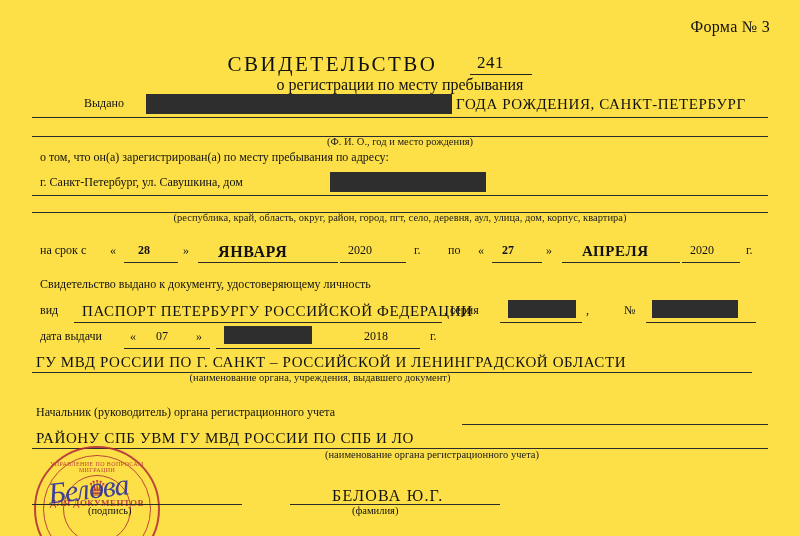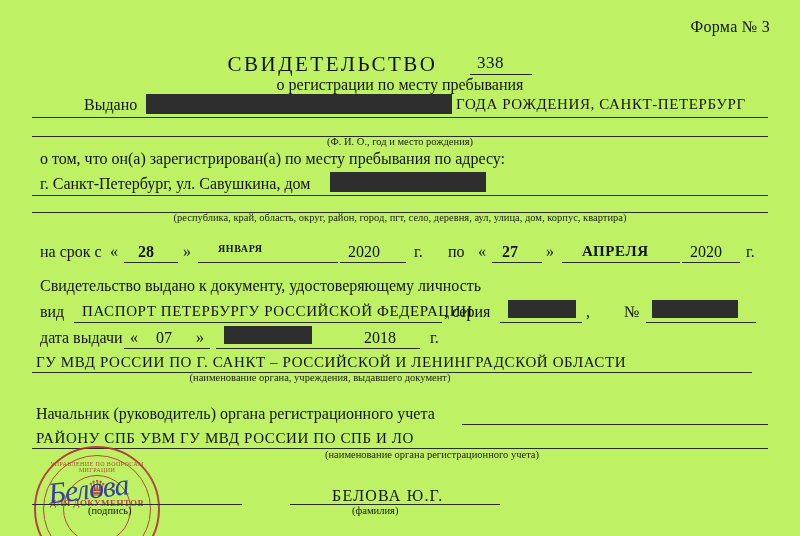--- a/index.html
+++ b/index.html
@@ -12,21 +12,21 @@
     background: #ffffff;
     font-family: "Liberation Serif", serif;
     color: #111;
     overflow: hidden;
     position: relative;
   }
   .page {
     position: relative;
     width: 800px;
     height: 536px;
-    background: #bef264;
+    background: #fde047;
   }
   .form-no {
     position: absolute;
     top: 18px;
     right: 30px;
     font-size: 16px;
     letter-spacing: 0.3px;
   }
   .title {
     position: absolute;
@@ -55,21 +55,21 @@
   .subtitle {
     position: absolute;
     top: 76px;
     left: 0;
     width: 800px;
     text-align: center;
     font-size: 16px;
   }
   .row {
     position: absolute;
-    font-size: 16px;
+    font-size: 12px;
   }
   .rule {
     position: absolute;
     border-bottom: 1px solid #2b2b2b;
   }
   .redact {
     position: absolute;
     background: #2e2e2e;
   }
   .hint {
@@ -175,21 +175,21 @@
   }
 </style>
 </head>
 <body>
 
 <div class="page">
 
   <div class="form-no">Форма № 3</div>
 
   <div class="title">СВИДЕТЕЛЬСТВО</div>
-  <div class="doc-number">338</div>
+  <div class="doc-number">241</div>
   <div class="number-rule"></div>
   <div class="subtitle">о регистрации по месту пребывания</div>
 
   <div class="row" style="top:96px; left:84px;">Выдано</div>
   <div class="redact" style="left:146px; top:94px; width:306px; height:20px;"></div>
   <div class="row caps" style="top:96px; left:456px; font-size:15px;">ГОДА РОЖДЕНИЯ, САНКТ-ПЕТЕРБУРГ</div>
   <div class="rule" style="left:32px; top:117px; width:736px;"></div>
   <div class="rule" style="left:32px; top:136px; width:736px;"></div>
   <div class="hint" style="top:136px;">(Ф. И. О., год и место рождения)</div>
 
@@ -199,21 +199,21 @@
   <div class="redact" style="left:330px; top:172px; width:156px; height:20px;"></div>
   <div class="rule" style="left:32px; top:195px; width:736px;"></div>
   <div class="rule" style="left:32px; top:212px; width:736px;"></div>
   <div class="hint" style="top:212px;">(республика, край, область, округ, район, город, пгт, село, деревня, аул, улица, дом, корпус, квартира)</div>
 
   <div class="row" style="top:243px; left:40px;">на срок с</div>
   <div class="row" style="top:243px; left:110px;">«</div>
   <div class="row" style="top:243px; left:138px; font-weight:bold;">28</div>
   <div class="rule" style="left:124px; top:262px; width:54px;"></div>
   <div class="row" style="top:243px; left:183px;">»</div>
-  <div class="row caps" style="top:243px; left:218px; font-weight:bold; font-size:10px;">ЯНВАРЯ</div>
+  <div class="row caps" style="top:243px; left:218px; font-weight:bold; font-size:16px;">ЯНВАРЯ</div>
   <div class="rule" style="left:198px; top:262px; width:140px;"></div>
   <div class="row" style="top:243px; left:348px;">2020</div>
   <div class="rule" style="left:340px; top:262px; width:66px;"></div>
   <div class="row" style="top:243px; left:414px;">г.</div>
   <div class="row" style="top:243px; left:448px;">по</div>
   <div class="row" style="top:243px; left:478px;">«</div>
   <div class="row" style="top:243px; left:502px; font-weight:bold;">27</div>
   <div class="rule" style="left:492px; top:262px; width:50px;"></div>
   <div class="row" style="top:243px; left:546px;">»</div>
   <div class="row caps" style="top:243px; left:582px; font-weight:bold; font-size:15px;">АПРЕЛЯ</div>

